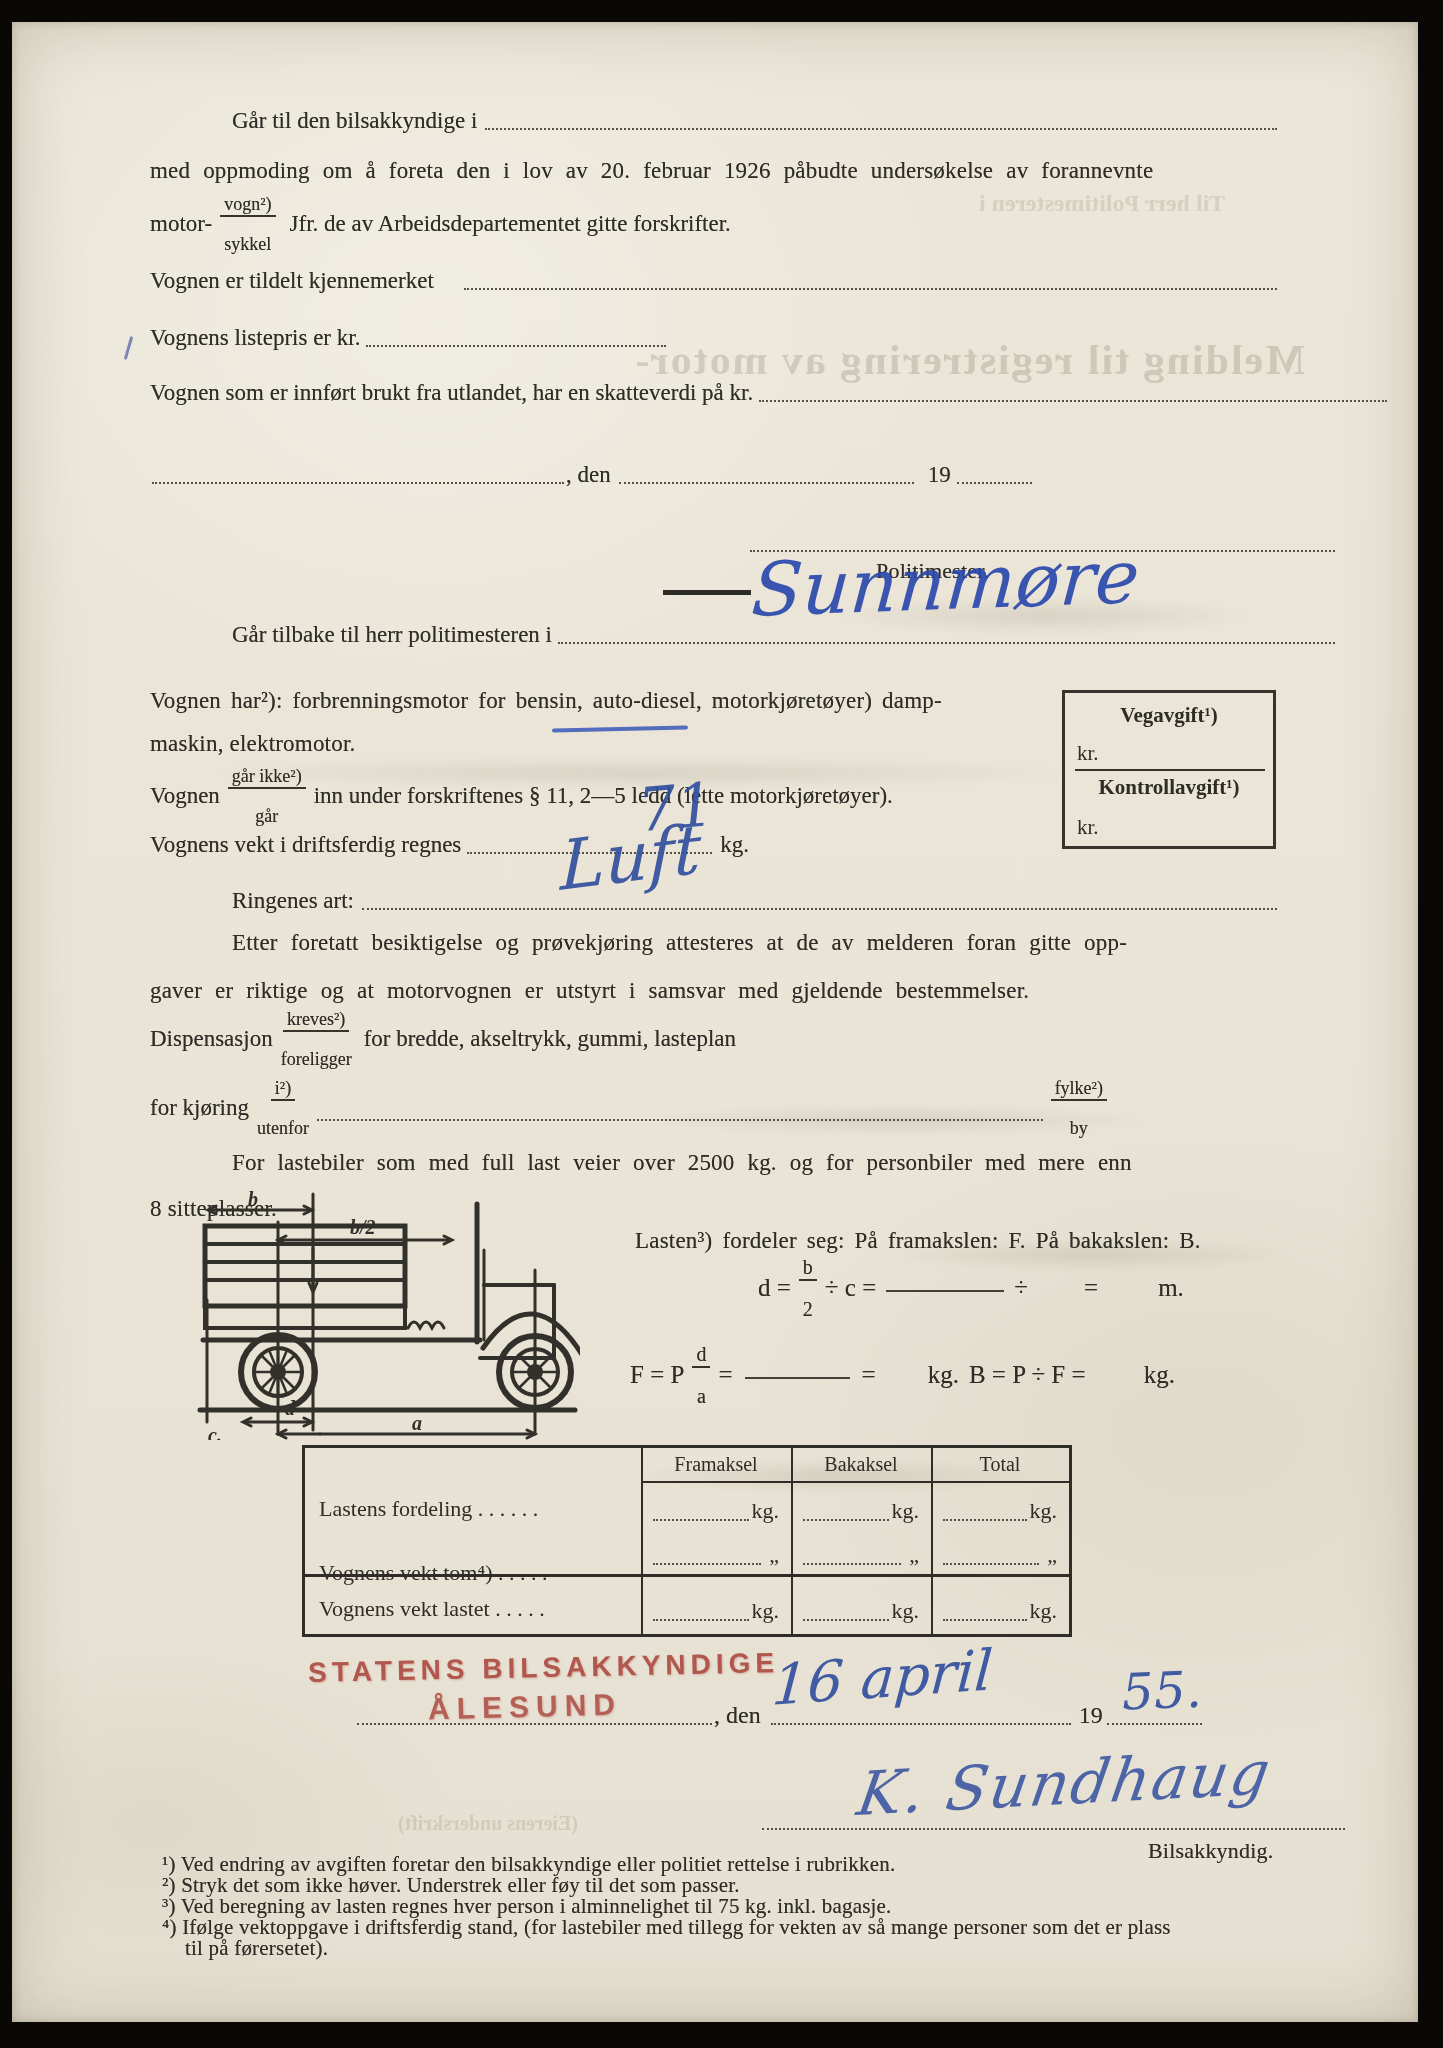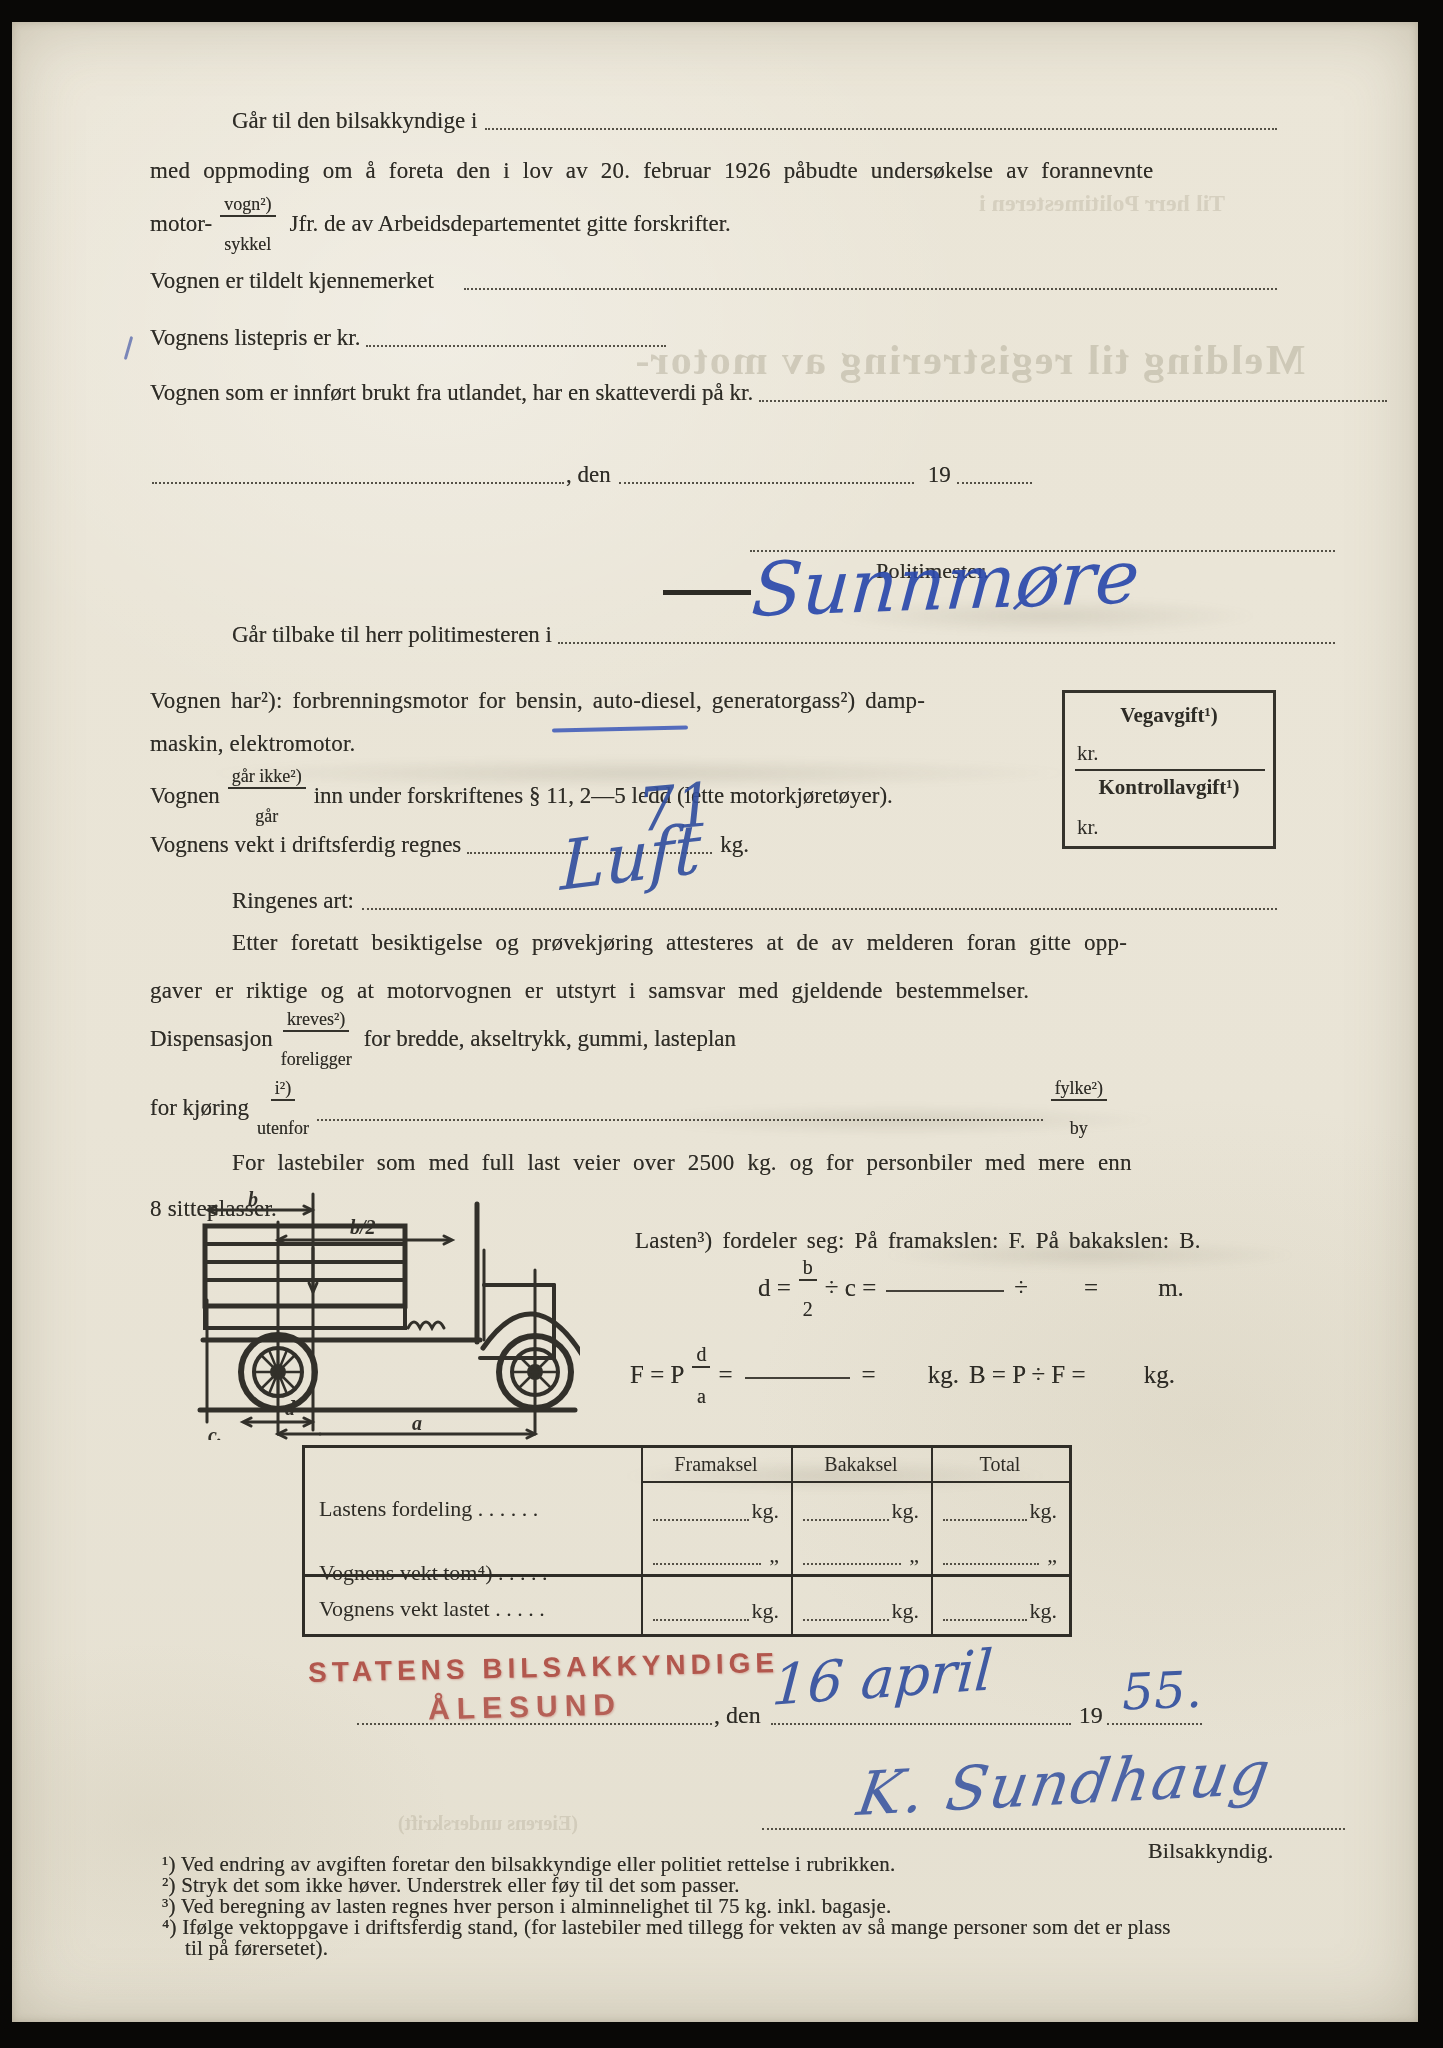--- a/index.html
+++ b/index.html
@@ -107,21 +107,21 @@
   <div class="t" style="left:876px; top:558px; font-size:22px;">Politimester.</div>
   <div style="position:absolute; left:663px; top:590px; width:88px; height:5px; background:#2d2b25;"></div>
 
   <div class="row" style="left:232px; top:622px; width:1103px;align-items:flex-end;">
     <span>Går tilbake til herr politimesteren i</span>
     <span class="leader fill" style="margin-left:6px;"></span>
   </div>
   <div class="hand" style="left:752px; top:540px; font-size:74px; transform:rotate(-2deg) skewX(-6deg); color:#2b49ac;">Sunnmøre</div>
 
   <div class="t ws2" style="left:150px; top:688px;">
-    <span>Vognen har²): forbrenningsmotor </span><span>for bensin</span><span>, auto-diesel, generatorgass²) damp-</span>
+    <span>Vognen har²): forbrenningsmotor </span><span>for bensin</span><span>, auto-diesel, motorkjøretøyer) damp-</span>
   </div>
   <div style="position:absolute; left:552px; top:727px; width:136px; height:4px; background:#3a57b8; opacity:.85; border-radius:3px; transform:rotate(-1.2deg);"></div>
   <div class="t" style="left:150px; top:731px;">maskin, elektromotor.</div>
 
   <div id="feebox">
     <div class="fb" style="left:0; right:0; top:10px; text-align:center; font-weight:bold; font-size:21px;">Vegavgift¹)</div>
     <div class="fb" style="left:12px; top:48px; font-size:21px;">kr.</div>
     <div style="position:absolute; left:10px; right:8px; top:76px; height:2px; background:#35332c;"></div>
     <div class="fb" style="left:0; right:0; top:82px; text-align:center; font-weight:bold; font-size:21px;">Kontrollavgift¹)</div>
     <div class="fb" style="left:12px; top:122px; font-size:21px;">kr.</div>

